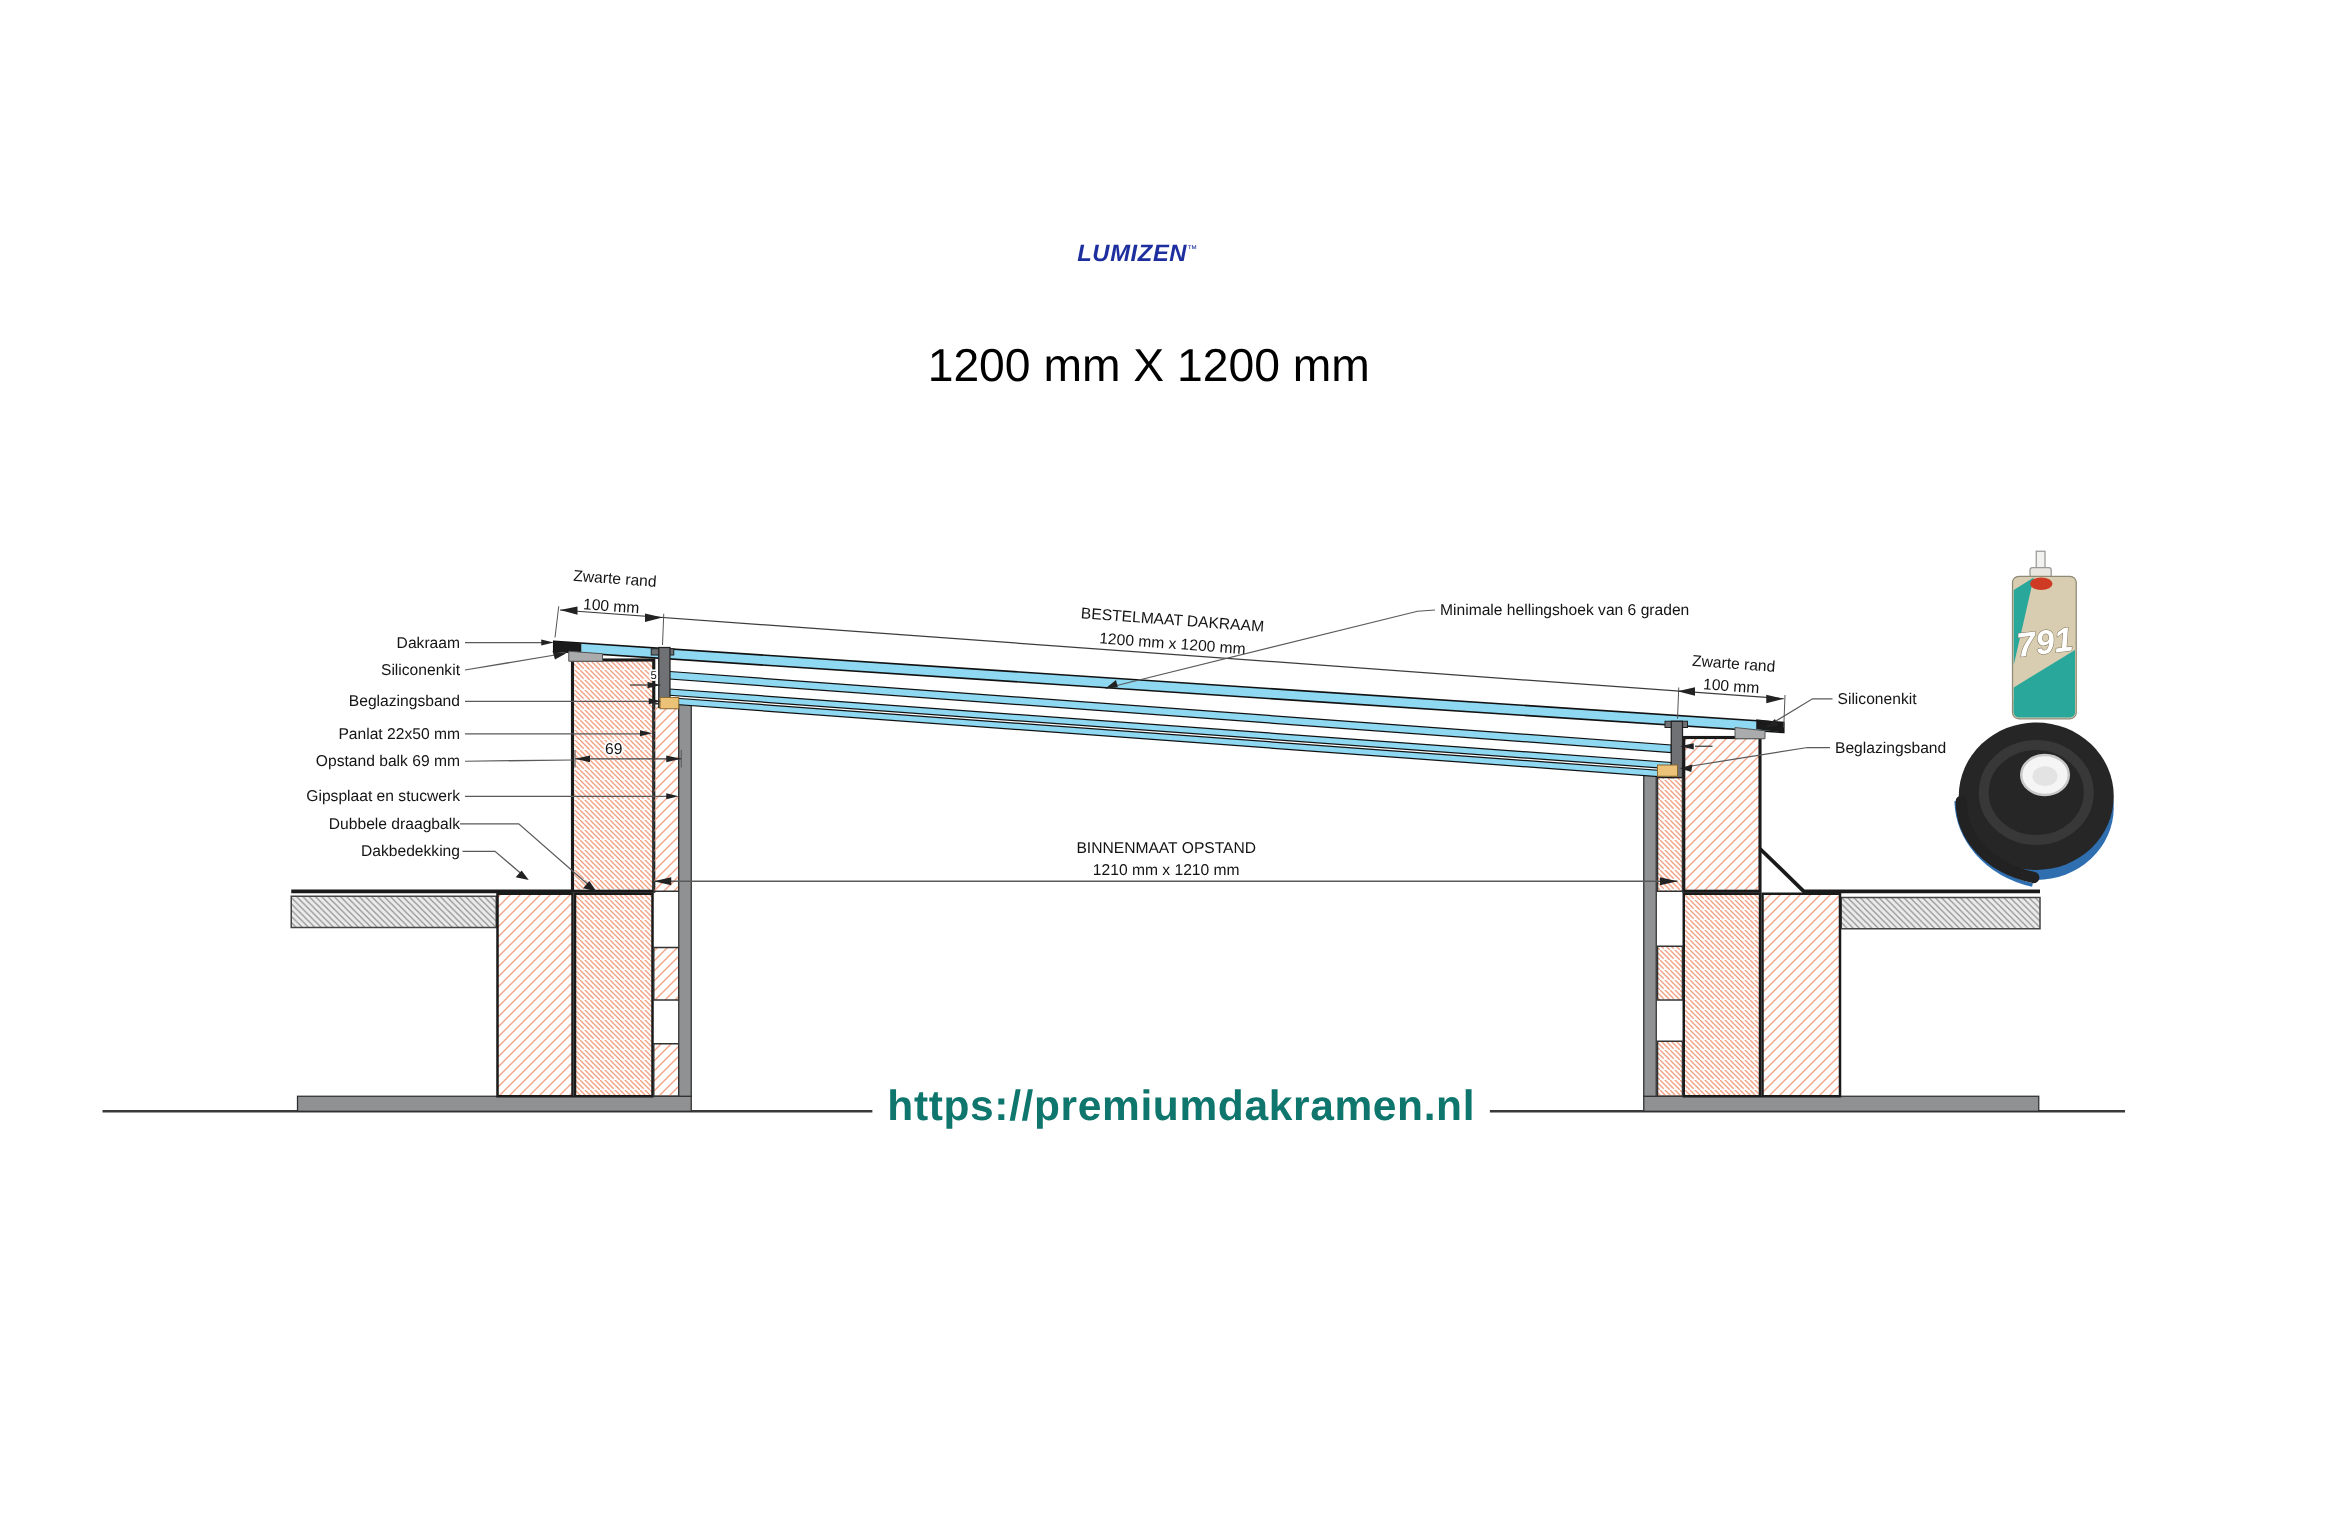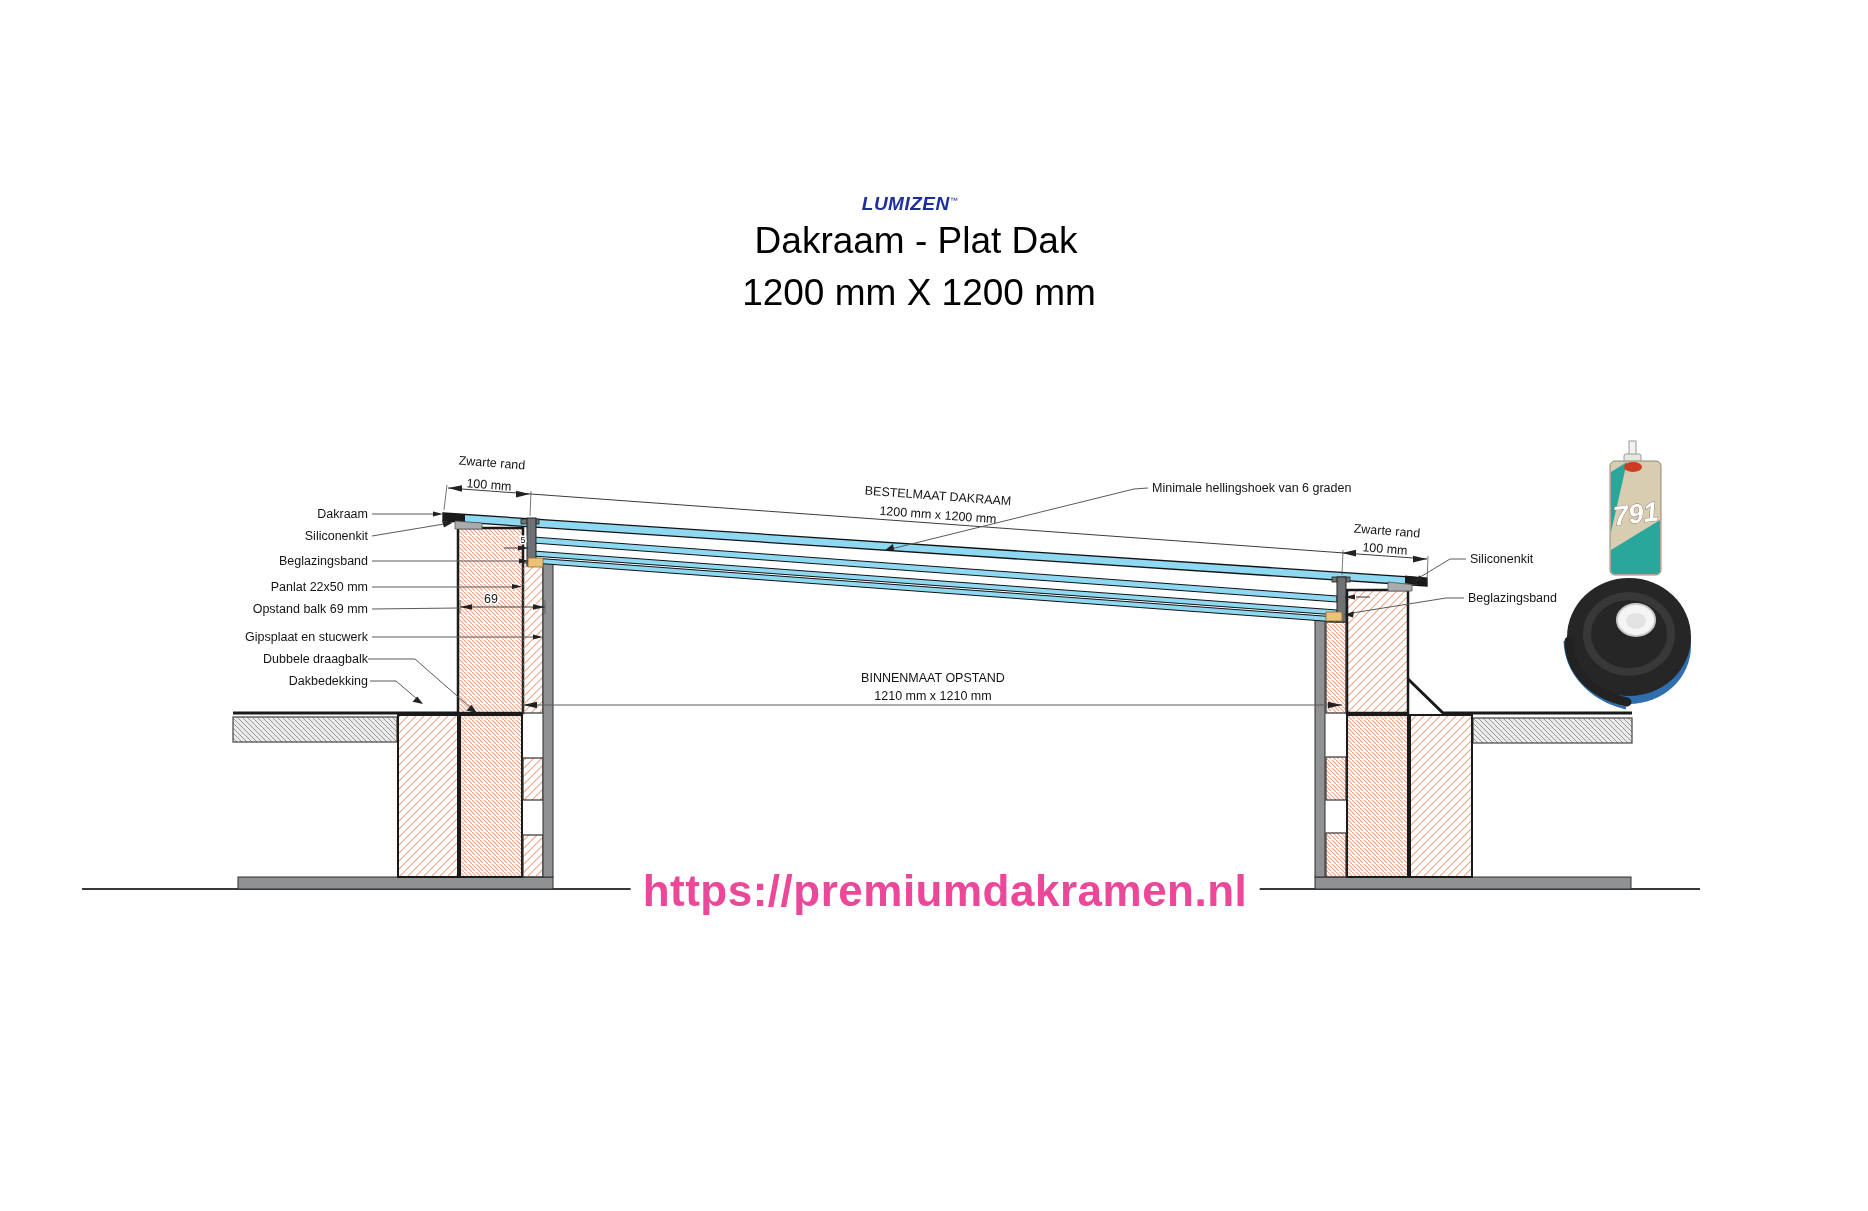--- a/index.html
+++ b/index.html
@@ -6,37 +6,36 @@
   .page{position:relative;width:1700px;height:1211px;background:#fff;overflow:hidden;
         font-family:"Liberation Sans",sans-serif;color:#111;}
   .brand{position:absolute;left:910px;top:193px;transform:translateX(-50%);
          font-style:italic;font-weight:800;font-size:19px;letter-spacing:.5px;color:#1d2e9e;white-space:nowrap;}
   .brand sup{font-size:8px;font-weight:400;}
   .title{position:absolute;left:916px;top:220px;transform:translateX(-50%);
          font-size:37px;color:#000;white-space:nowrap;}
   .subtitle{position:absolute;left:919px;top:272px;transform:translateX(-50%);
          font-size:37px;color:#000;white-space:nowrap;}
   .site-url{position:absolute;left:945px;top:866px;transform:translateX(-50%);
-         font-size:44px;font-weight:800;color:#ec4899;background:#fff;padding:0 12px;
+         font-size:34px;font-weight:800;color:#0f766e;background:#fff;padding:0 12px;
          letter-spacing:.5px;white-space:nowrap;}
   svg{position:absolute;left:0;top:0;}
   svg text{font-family:"Liberation Sans",sans-serif;font-size:12.5px;fill:#141414;}
   text.dim{font-size:12.5px;}
   text.halo{paint-order:stroke;stroke:#fff;stroke-width:3px;}
   text.small{font-size:9px;}
   text.sealant-num{font-size:27px;font-weight:700;font-style:italic;fill:#fff;
                    paint-order:stroke;stroke:#7d7258;stroke-width:.8px;}
 </style>
 </head>
 <body>
 
 <div class="page">
 
   <div class="brand"><span>LUMIZEN</span><sup>™</sup></div>
-  <div class="title">Dakraam - Plat Dak</div>
   <div class="subtitle">1200 mm X 1200 mm</div>
 
   <svg width="1868" height="1211" viewBox="0 0 1868 1211">
     <defs>
       <pattern id="hatchA" patternUnits="userSpaceOnUse" width="8" height="8">
         <path d="M-1,5 L5,-1 M3,9 L9,3" stroke="#f2a285" stroke-width="1.1" fill="none"></path>
       </pattern>
       <pattern id="hatchB" patternUnits="userSpaceOnUse" width="8" height="8">
         <path d="M-1,3 L3,7 M3,-1 L9,5" stroke="#f2a285" stroke-width="1.1" fill="none"></path>
         <path d="M0,0 L8,8" stroke="#f2a285" stroke-width="1.1" fill="none"></path>

